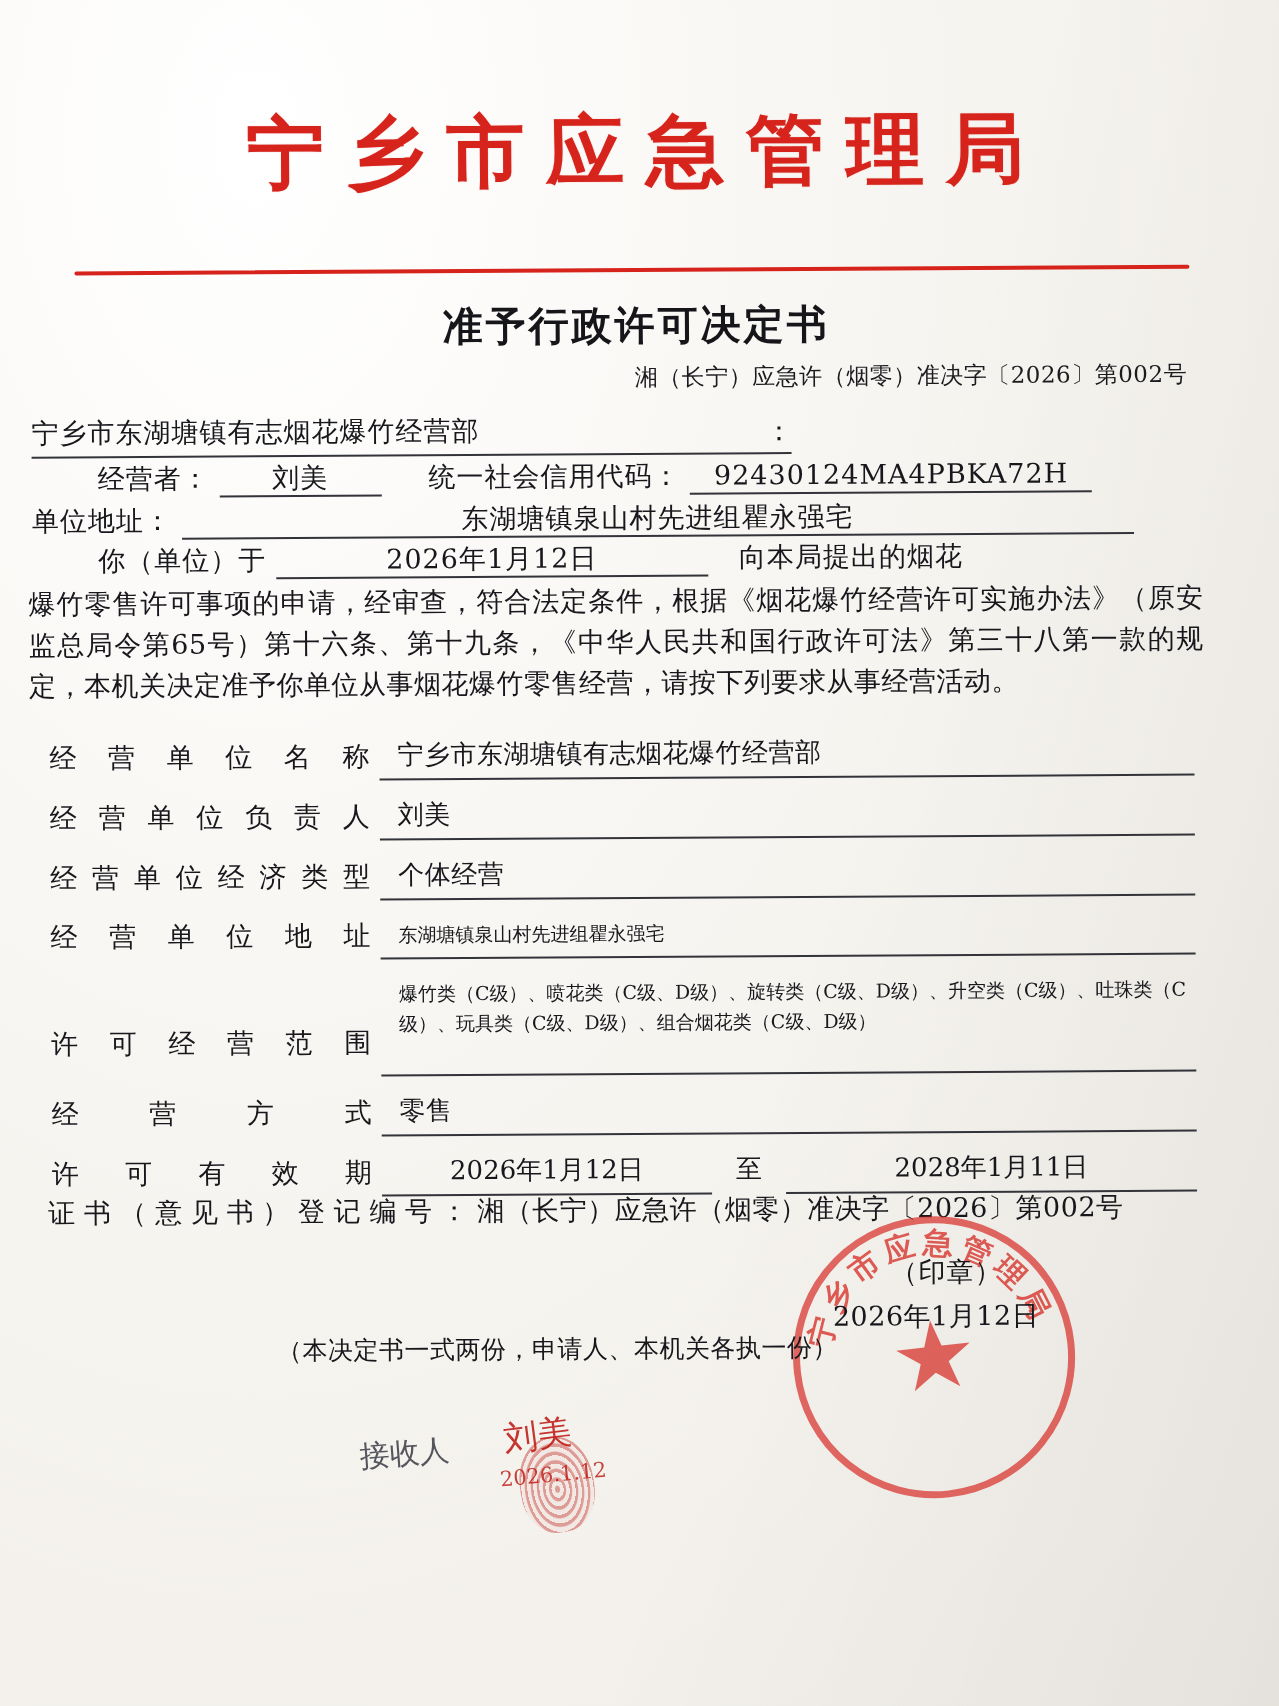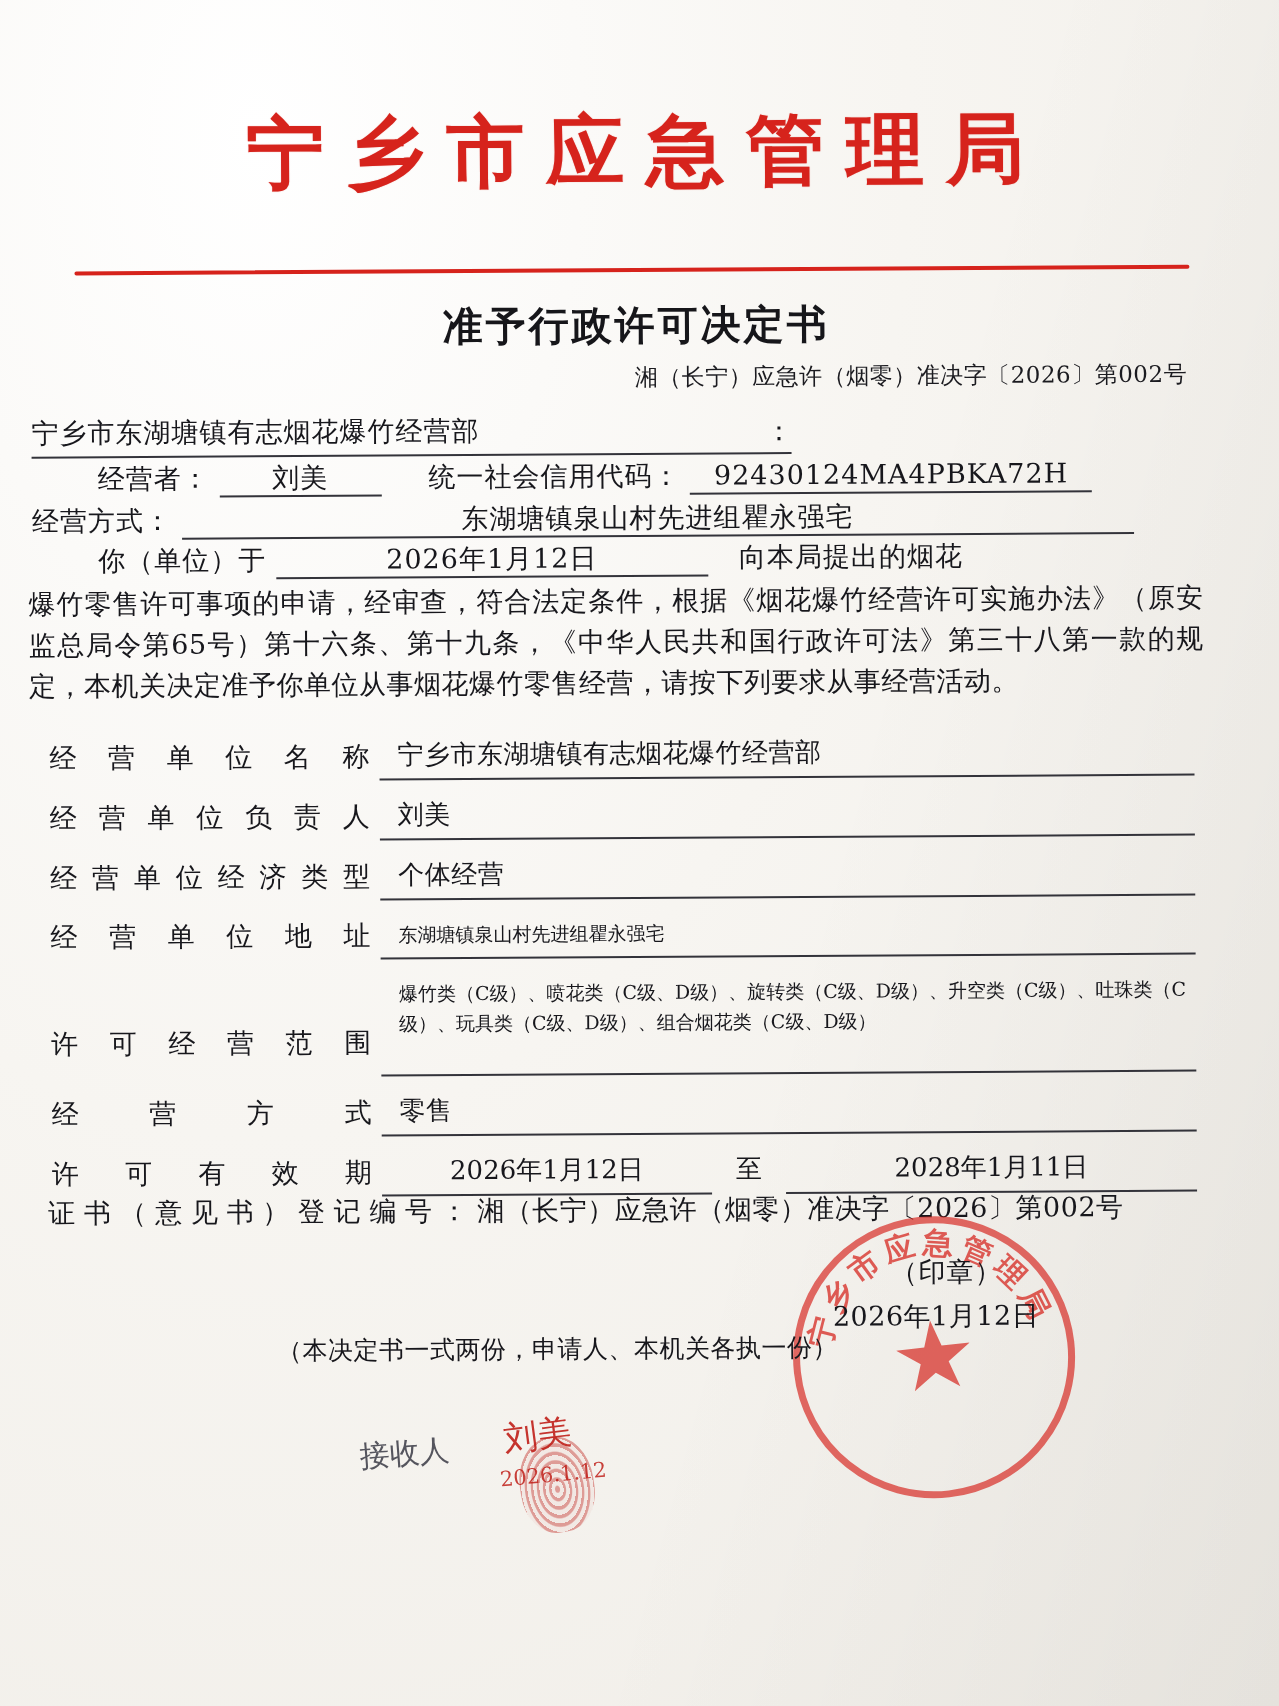--- a/index.html
+++ b/index.html
@@ -337,21 +337,21 @@
 
   <div class="fl-row row-operator">
     <span>经营者：</span>
     <span class="fill" style="width:150px">刘美</span>
     <span style="display:inline-block;width:28px"></span>
     <span>统一社会信用代码：</span>
     <span class="fill" style="width:390px">92430124MA4PBKA72H</span>
   </div>
 
   <div class="fl-row row-address">
-    <span>经营方式：</span>
+    <span>单位地址：</span>
     <span class="fill" style="width:940px">东湖塘镇泉山村先进组瞿永强宅</span>
   </div>
 
   <div class="fl-row row-youdanwei">
     <span>你（单位）于</span>
     <span class="fill" style="width:420px">2026年1月12日</span>
     <span style="display:inline-block;width:12px"></span>
     <span>向本局提出的烟花</span>
   </div>
 

